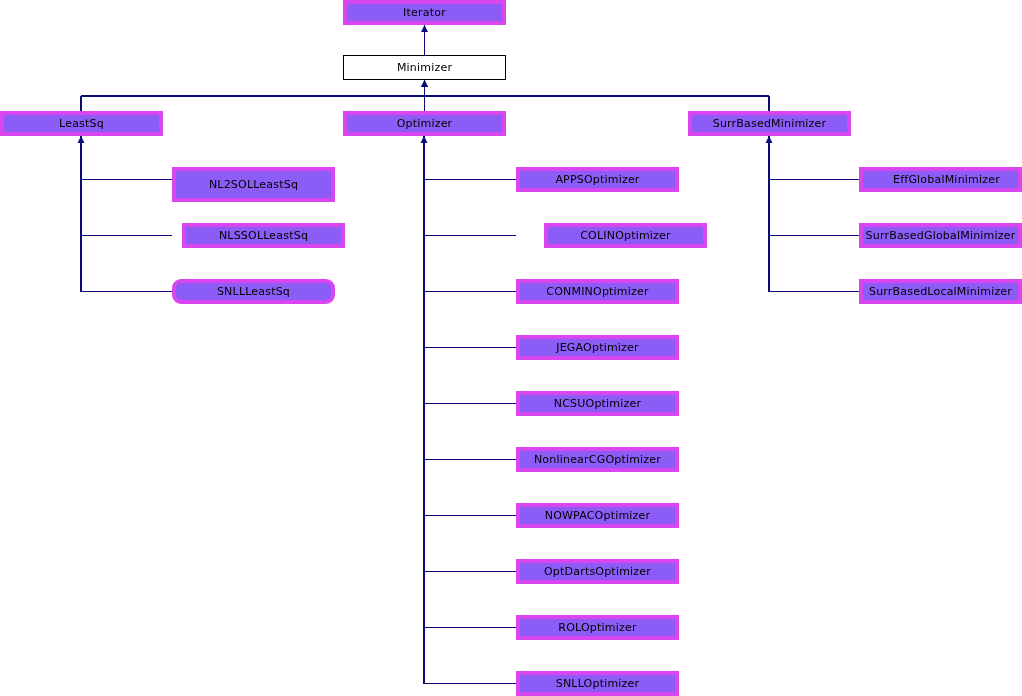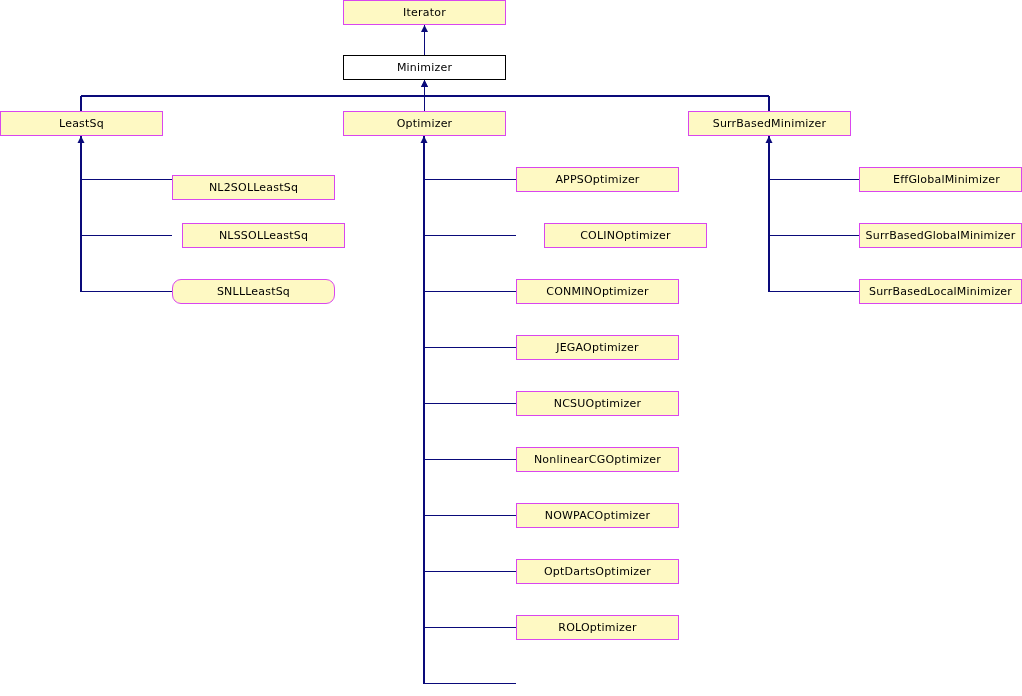--- a/index.html
+++ b/index.html
@@ -19,22 +19,22 @@
     position: absolute;
     left: 0;
     top: 0;
     width: 1022px;
     height: 696px;
     pointer-events: none;
   }
   .node {
     position: absolute;
     box-sizing: border-box;
-    border: 1px solid #d946ef;
-    background: #fef9c3;
+    border: 4px solid #d946ef;
+    background: #8b5cf6;
     display: flex;
     align-items: center;
     justify-content: center;
     font-size: 11px;
     color: #000000;
     letter-spacing: 0.2px;
     white-space: nowrap;
     overflow: hidden;
   }
   .node.current {
@@ -86,21 +86,21 @@
     </div>
     <div class="node" style="left: 0px; top: 111px; width: 163px; height: 25px;">
       <span>LeastSq</span>
     </div>
     <div class="node" style="left: 343px; top: 111px; width: 163px; height: 25px;">
       <span>Optimizer</span>
     </div>
     <div class="node" style="left: 688px; top: 111px; width: 163px; height: 25px;">
       <span>SurrBasedMinimizer</span>
     </div>
-    <div class="node" style="left: 172px; top: 167px; width: 163px; height: 25px; margin-top: 8px;">
+    <div class="node" style="left: 172px; top: 167px; width: 163px; height: 35px;">
       <span>NL2SOLLeastSq</span>
     </div>
     <div class="node" style="left: 182px; top: 223px; width: 163px; height: 25px;">
       <span>NLSSOLLeastSq</span>
     </div>
     <div class="node" style="left: 172px; top: 279px; width: 163px; height: 25px; border-radius: 9px;">
       <span>SNLLLeastSq</span>
     </div>
     <div class="node" style="left: 516px; top: 167px; width: 163px; height: 25px;">
       <span>APPSOptimizer</span>
@@ -122,20 +122,23 @@
     </div>
     <div class="node" style="left: 516px; top: 503px; width: 163px; height: 25px;">
       <span>NOWPACOptimizer</span>
     </div>
     <div class="node" style="left: 516px; top: 559px; width: 163px; height: 25px;">
       <span>OptDartsOptimizer</span>
     </div>
     <div class="node" style="left: 516px; top: 615px; width: 163px; height: 25px; align-items: center;">
       <span>ROLOptimizer</span>
     </div>
+    <div class="node" style="left: 516px; top: 671px; width: 163px; height: 25px;">
+      <span>SNLLOptimizer</span>
+    </div>
     <div class="node" style="left: 859px; top: 167px; width: 163px; height: 25px; padding-left: 12px;">
       <span>EffGlobalMinimizer</span>
     </div>
     <div class="node" style="left: 859px; top: 223px; width: 163px; height: 25px;">
       <span>SurrBasedGlobalMinimizer</span>
     </div>
     <div class="node" style="left: 859px; top: 279px; width: 163px; height: 25px;">
       <span>SurrBasedLocalMinimizer</span>
     </div>
   </div>

